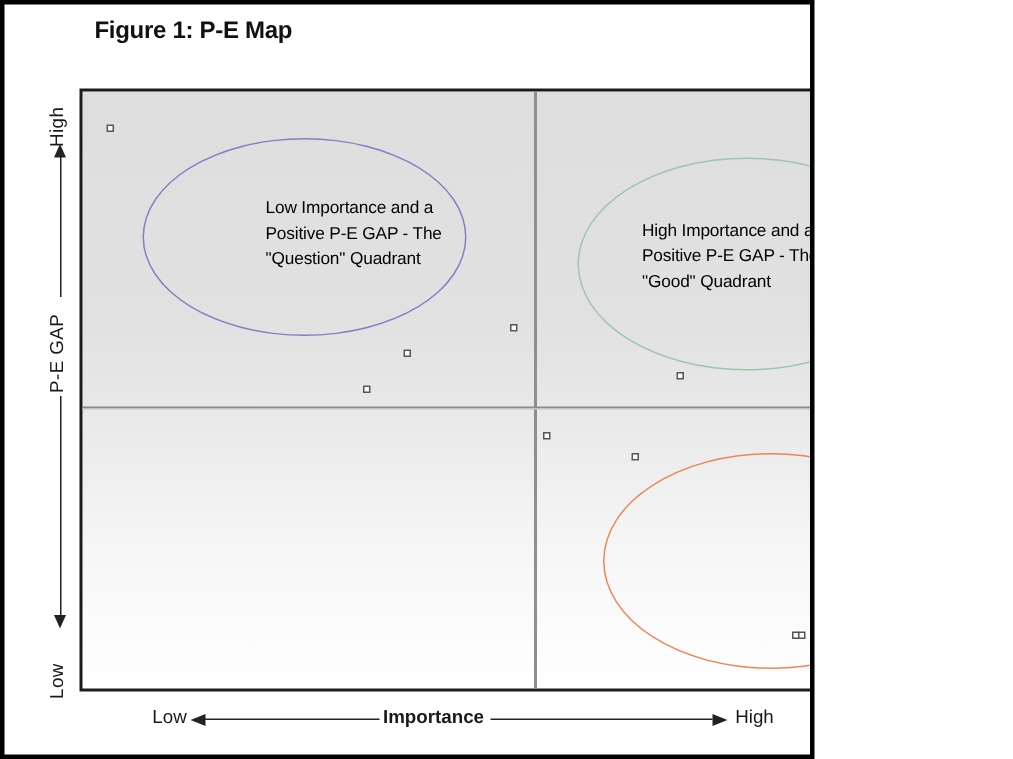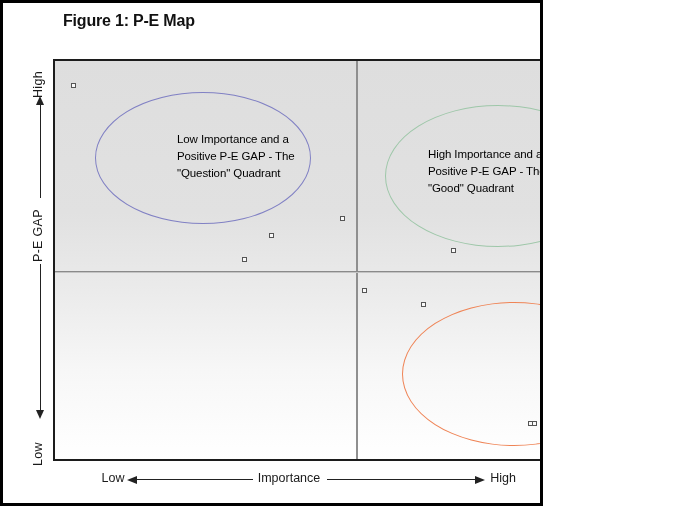--- a/index.html
+++ b/index.html
@@ -85,18 +85,18 @@
   <div class="head-up" style="left:33px;top:93px;"></div>
   <div class="line-v" style="left:37px;top:101px;height:94px;"></div>
   <div class="vtext" style="left:28px;top:195px;height:64px;">P-E GAP</div>
   <div class="line-v" style="left:37px;top:261px;height:146px;"></div>
   <div class="head-down" style="left:33px;top:407px;"></div>
   <div class="vtext" style="left:28px;top:427px;height:36px;">Low</div>
 
   <div class="axis-text" style="left:93px;top:468px;width:34px;">Low</div>
   <div class="head-left" style="left:124px;top:473px;"></div>
   <div class="line-h" style="left:133px;top:476px;width:117px;"></div>
-  <div class="axis-text" style="left:251px;top:468px;width:70px;">Importance</div>
+  <div class="axis-text" style="left:251px;top:468px;width:70px;font-weight:bold;">Importance</div>
   <div class="line-h" style="left:324px;top:476px;width:148px;"></div>
   <div class="head-right" style="left:472px;top:473px;"></div>
   <div class="axis-text" style="left:483px;top:468px;width:34px;">High</div>
 
 </div>
 
 </body></html>

